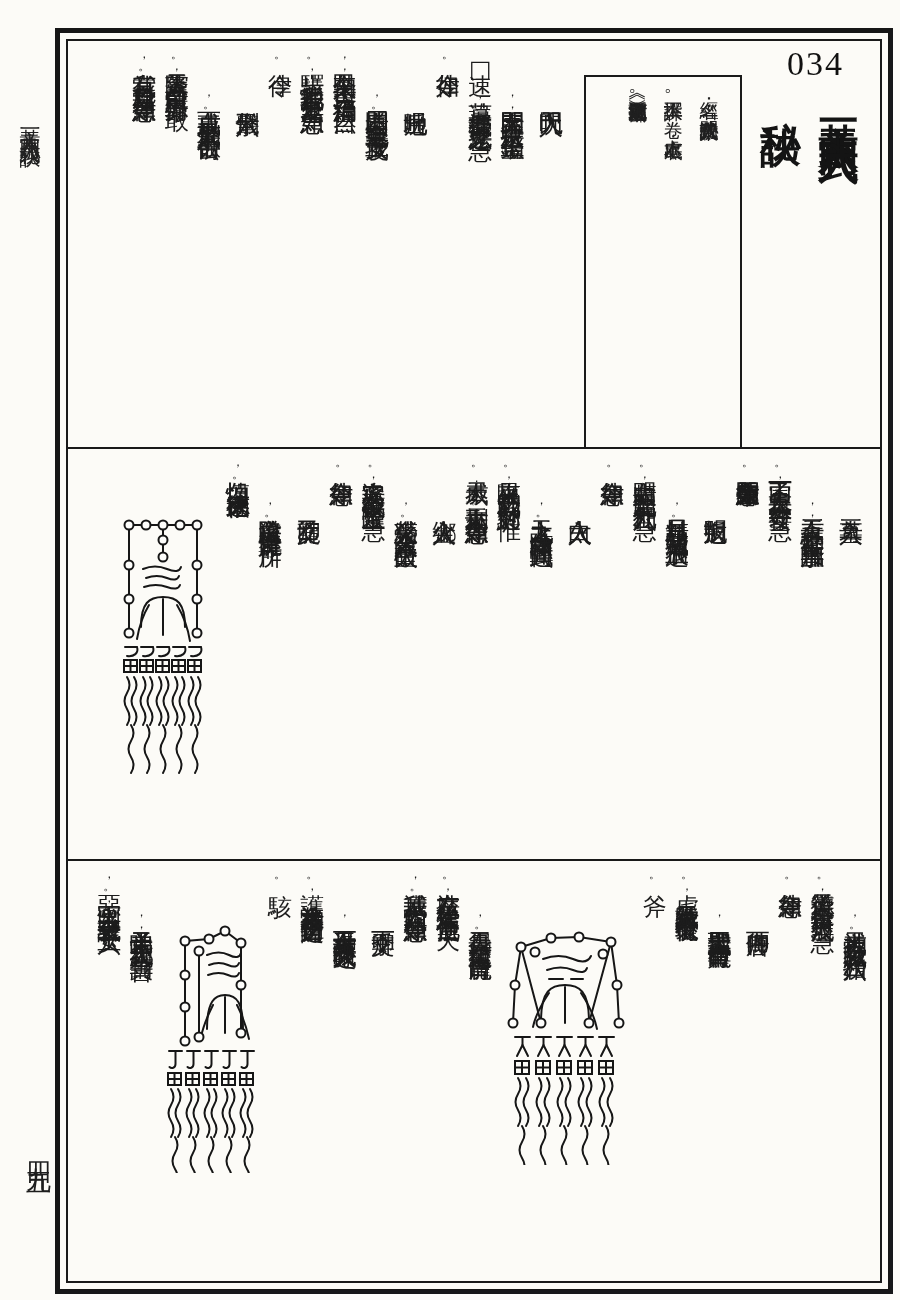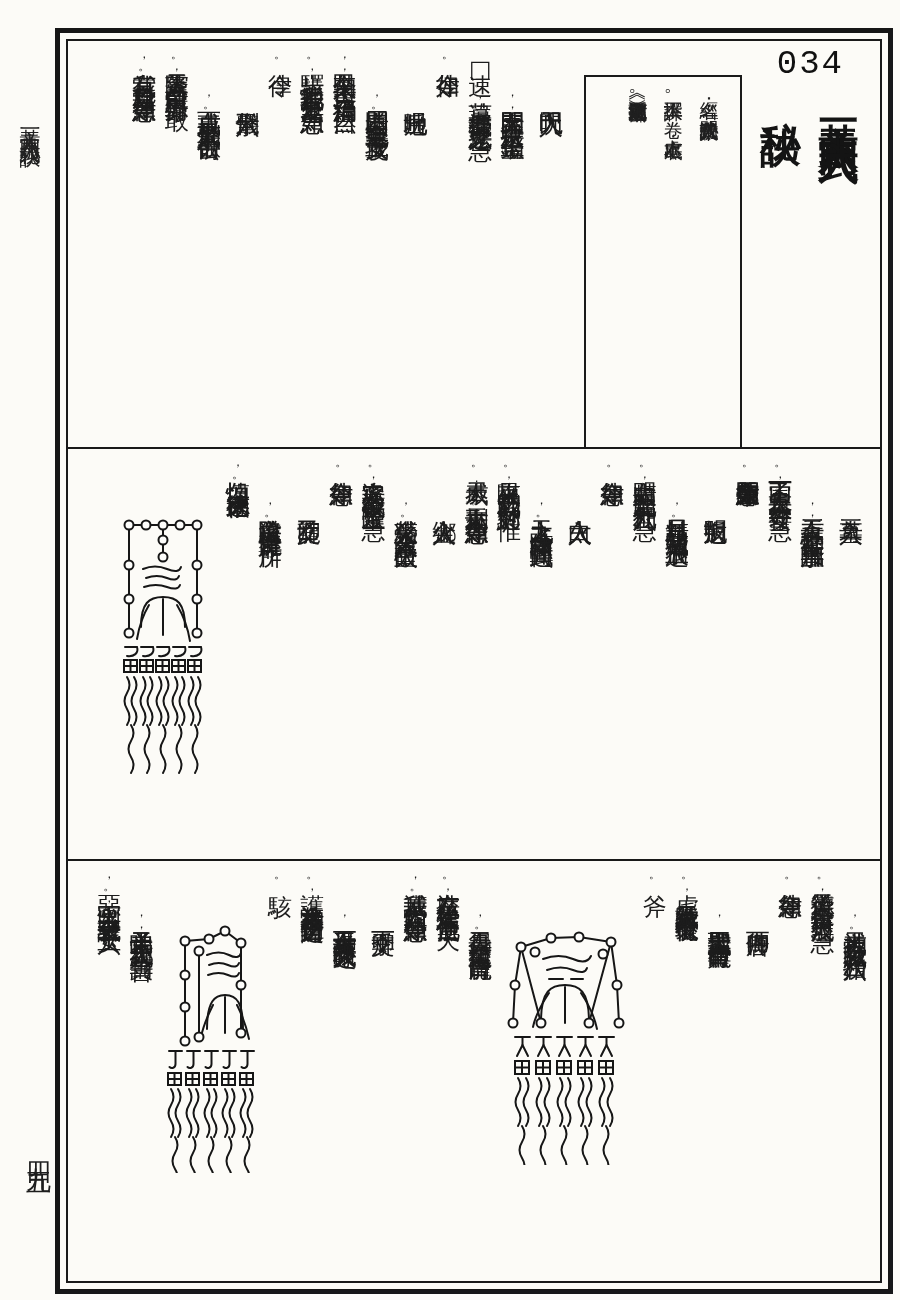--- a/index.html
+++ b/index.html
@@ -21,21 +21,21 @@
     border:5px solid #161616;
     background:#fcfbf7;
   }
   .inner{
     position:absolute; inset:6px;
     border:2px solid #1a1a1a;
     position:absolute;
   }
   .badge{
     position:absolute; top:4px; right:36px;
-    font-family:Liberation Mono, monospace;
+    font-family:Liberation Serif, serif;
     font-size:34px; letter-spacing:2px; color:#111;
   }
   
   .band{
     writing-mode:vertical-rl;
     text-orientation:upright;
     padding-right:12px; padding-left:4px;
     width:100%;
     overflow:hidden;
     position:relative;

